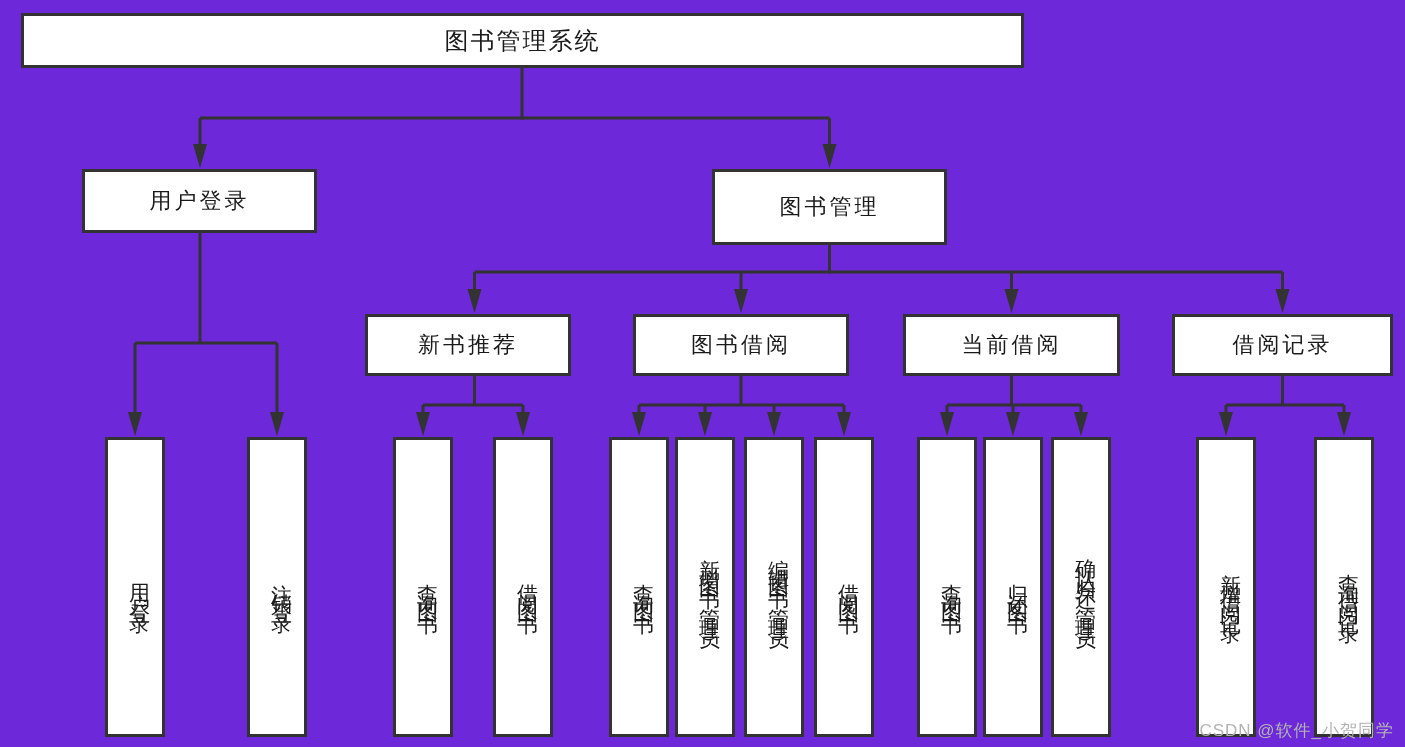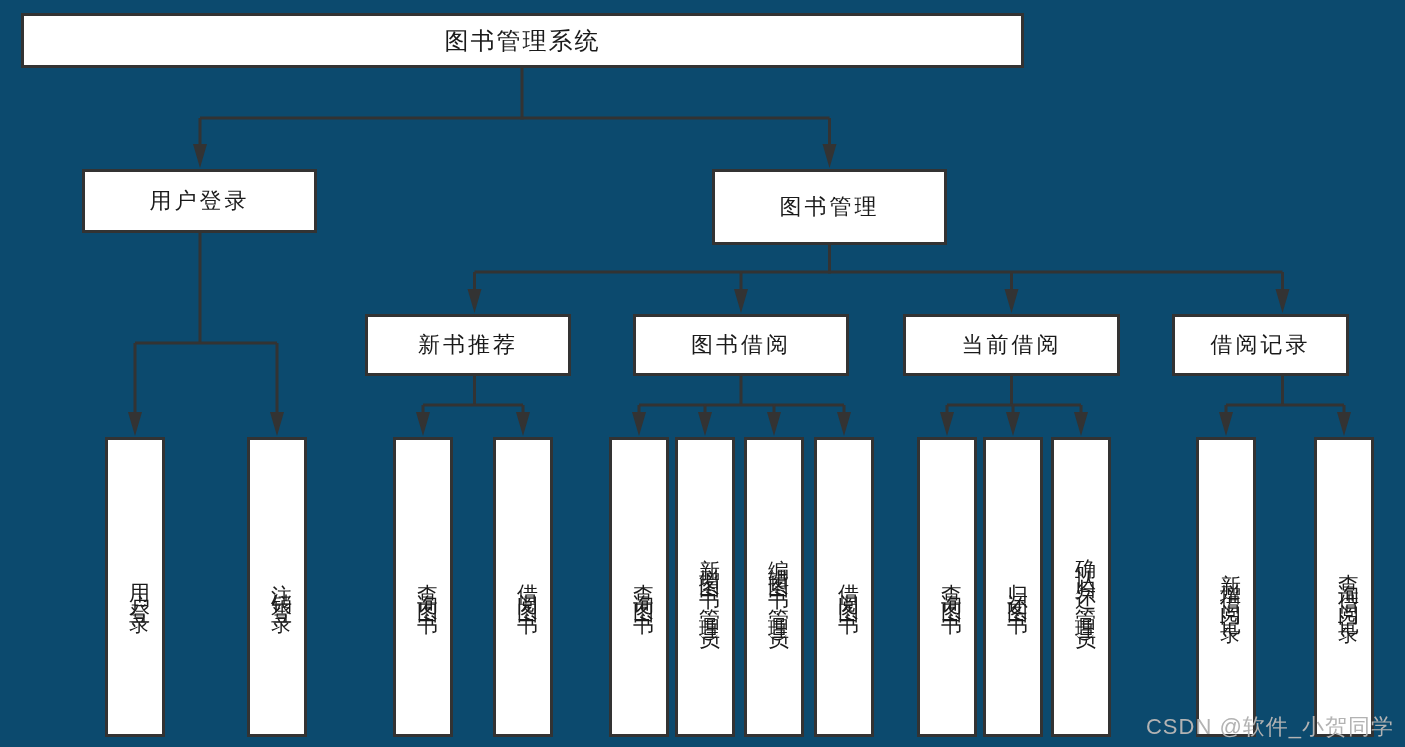--- a/index.html
+++ b/index.html
@@ -4,21 +4,21 @@
 <style>
   html, body {
     margin: 0;
     padding: 0;
     background: #ffffff;
   }
   #stage {
     position: relative;
     width: 1405px;
     height: 747px;
-    background: #0c4a6e;
+    background: #6d28d9;
     overflow: hidden;
     font-family: "Liberation Sans", "DejaVu Sans", sans-serif;
   }
   #connectors {
     position: absolute;
     left: 0; top: 0;
     width: 1405px; height: 747px;
   }
   .node {
     position: absolute;
@@ -55,21 +55,21 @@
     font-size: 21px;
     line-height: 1;
     letter-spacing: 10px;
     white-space: nowrap;
     margin-block-end: -10px;
   }
   .watermark {
     position: absolute;
     right: 11px;
     bottom: 5px;
-    font-size: 22px;
+    font-size: 17px;
     color: #b3b3b3;
     letter-spacing: 1px;
     margin-top: 48px;
   }
   svg line { stroke: #333333; stroke-width: 3; }
   svg polygon { fill: #333333; }
 </style>
 </head>
 <body>
 
@@ -164,21 +164,21 @@
 
   <div class="node node-l3" style="left:365px; top:314px; width:206px; height:62px;">
     <span>新书推荐</span>
   </div>
   <div class="node node-l3" style="left:903px; top:314px; width:217px; height:62px;">
     <span>当前借阅</span>
   </div>
   <div class="node node-l3" style="left:633px; top:314px; width:216px; height:62px;">
     <span>图书借阅</span>
   </div>
-  <div class="node node-l3" style="left:1172px; top:314px; width:177px; height:62px;">
+  <div class="node node-l3" style="left:1172px; top:314px; width:221px; height:62px;">
     <span>借阅记录</span>
   </div>
 
   <div class="leaf" style="left:105px;">
     <span class="vtext">用户登录</span>
   </div>
   <div class="leaf" style="left:247px;">
     <span class="vtext">注销登录</span>
   </div>
 

